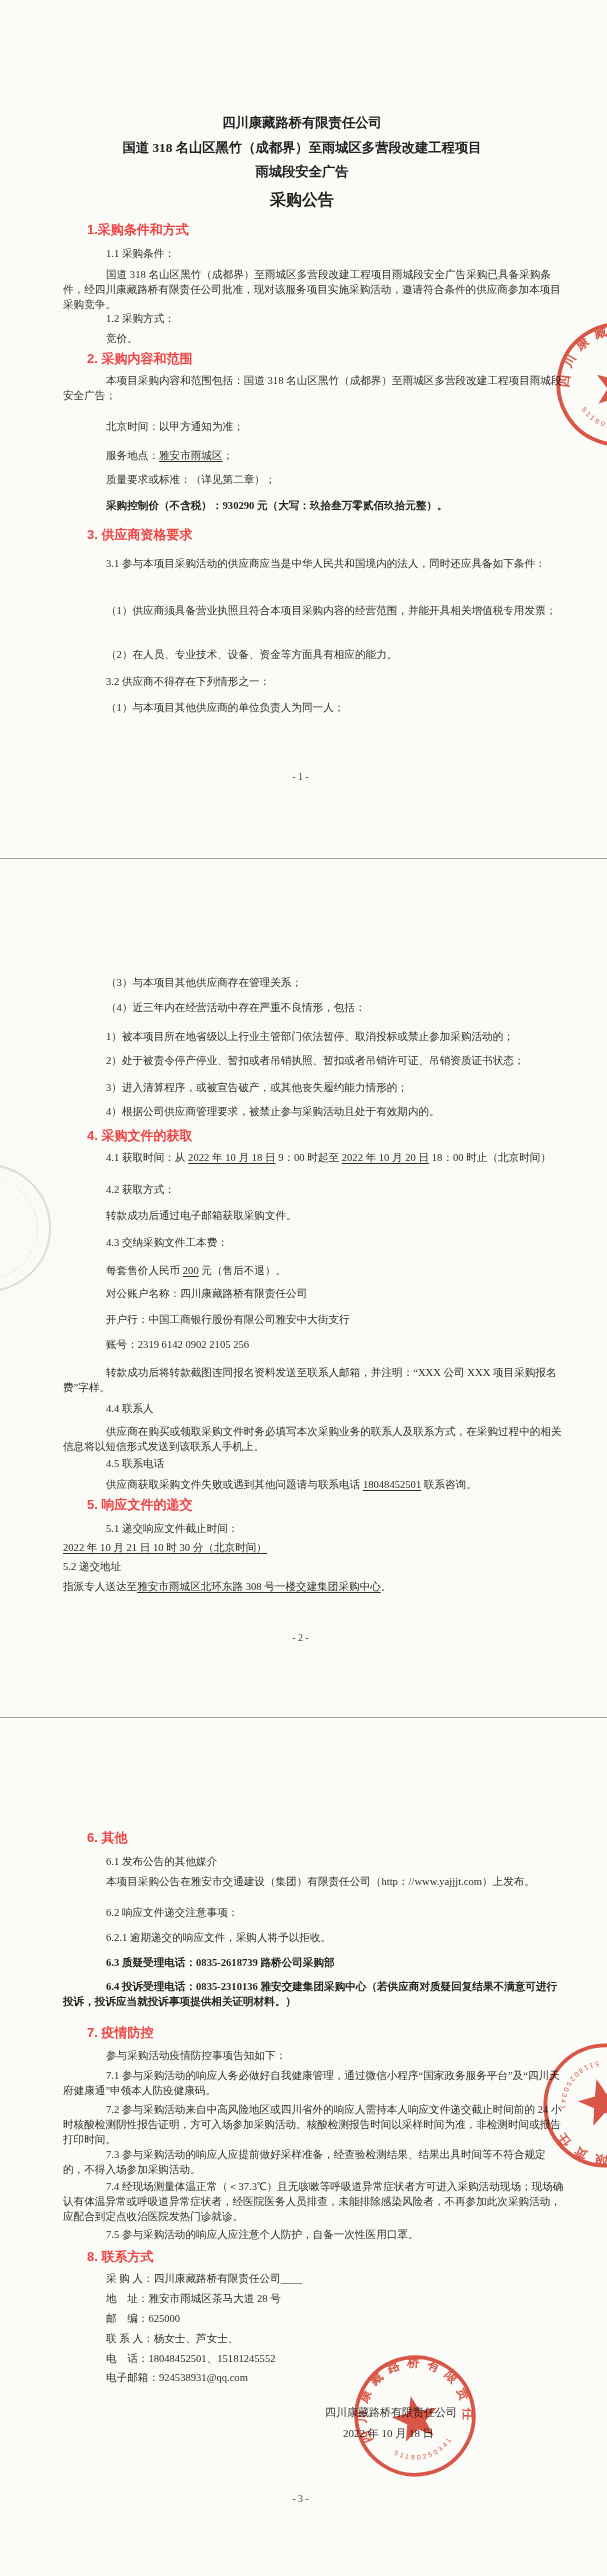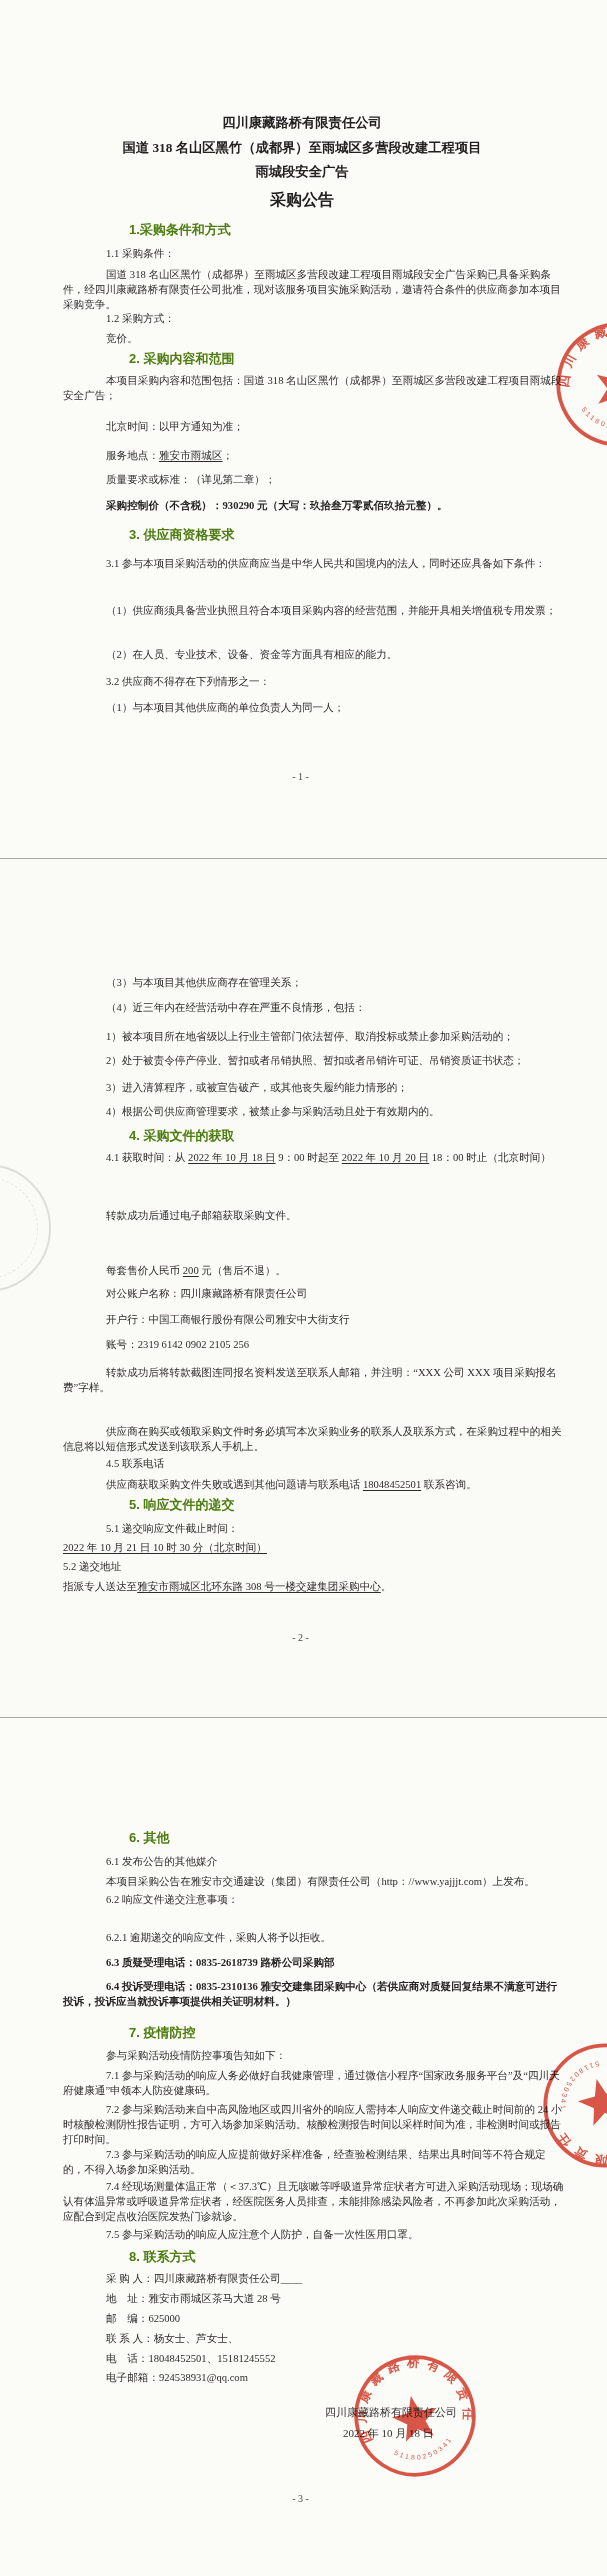--- a/index.html
+++ b/index.html
@@ -10,21 +10,21 @@
   #page2{top:858px;height:858px;background:#fafaf7;border-top:0.8px solid #a6a6a2;}
   #page3{top:1717px;height:859px;border-top:0.8px solid #a6a6a2;}
   .edge{position:absolute;right:0;top:0;bottom:0;width:7.6px;pointer-events:none;
         background:linear-gradient(to right,rgba(110,110,105,0) 0%,rgba(110,110,105,.22) 28%,
         #90908c 34%,#90908c 55%,#e7e7e4 56%,#ececе9 100%);}
   .blk{position:absolute;left:63px;width:502px;font-size:10.6px;line-height:15px;color:#2e2c2a;}
   .ind{text-indent:43px;}
   .pre{white-space:pre-wrap;}
   .b{font-weight:bold;color:#262422;}
   .hd{position:absolute;left:87px;font-family:"Liberation Sans",sans-serif;
-      font-weight:bold;font-size:13px;line-height:16.7px;color:#4d7c0f;margin-left:42px;}
+      font-weight:bold;font-size:13px;line-height:16.7px;color:#ef4444;}
   .ctr{position:absolute;left:0;width:604px;text-align:center;color:#232120;}
   .t-co,.t-pj,.t-seg{font-weight:bold;font-size:13.3px;font-family:"Liberation Serif",serif;}
   .t-notice{font-weight:bold;font-size:16px;font-family:"Liberation Sans",sans-serif;}
   .u{text-decoration:underline;text-underline-offset:2.3px;}
   .foot{position:absolute;left:0;width:601px;text-align:center;font-size:10px;color:#4a4846;}
   .stamp{position:absolute;color:#d8402f;opacity:.88;mix-blend-mode:multiply;}
   .stamp svg{display:block;}
   .faint-stamp{position:absolute;width:124px;height:124px;border-radius:50%;
       border:2.3px solid #c7c7c2;opacity:.55;filter:blur(0.5px);}
   .faint-stamp::before{content:"";position:absolute;inset:10.6px;border-radius:50%;
@@ -92,45 +92,48 @@
 
   <div class="blk ind" style="top:116px">（3）与本项目其他供应商存在管理关系；</div>
   <div class="blk ind" style="top:141px">（4）近三年内在经营活动中存在严重不良情形，包括：</div>
   <div class="blk ind" style="top:170px">1）被本项目所在地省级以上行业主管部门依法暂停、取消投标或禁止参加采购活动的；</div>
   <div class="blk ind" style="top:194px">2）处于被责令停产停业、暂扣或者吊销执照、暂扣或者吊销许可证、吊销资质证书状态；</div>
   <div class="blk ind" style="top:221px">3）进入清算程序，或被宣告破产，或其他丧失履约能力情形的；</div>
   <div class="blk ind" style="top:245px">4）根据公司供应商管理要求，被禁止参与采购活动且处于有效期内的。</div>
 
   <div class="hd" style="top:269px">4. 采购文件的获取</div>
   <div class="blk ind" style="top:291px"><span>4.1 获取时间：从 </span><span class="u">2022 年 10 月 18 日</span><span> 9：00 时起至 </span><span class="u">2022 年 10 月 20 日</span><span> 18：00 时止（北京时间）</span></div>
+  <div class="blk ind" style="top:323px">4.2 获取方式：</div>
   <div class="blk ind" style="top:349px">转款成功后通过电子邮箱获取采购文件。</div>
+  <div class="blk ind" style="top:376px">4.3 交纳采购文件工本费：</div>
   <div class="blk ind" style="top:404px"><span>每套售价人民币 </span><span class="u">200</span><span> 元（售后不退）。</span></div>
   <div class="blk ind" style="top:427px">对公账户名称：四川康藏路桥有限责任公司</div>
   <div class="blk ind" style="top:453px">开户行：中国工商银行股份有限公司雅安中大街支行</div>
   <div class="blk ind" style="top:478px">账号：2319 6142 0902 2105 256</div>
   <div class="blk ind" style="top:506px">转款成功后将转款截图连同报名资料发送至联系人邮箱，并注明：“XXX 公司 XXX 项目采购报名费”字样。</div>
+  <div class="blk ind" style="top:542px">4.4 联系人</div>
   <div class="blk ind" style="top:565px">供应商在购买或领取采购文件时务必填写本次采购业务的联系人及联系方式，在采购过程中的相关信息将以短信形式发送到该联系人手机上。</div>
   <div class="blk ind" style="top:597px">4.5 联系电话</div>
   <div class="blk ind" style="top:618px"><span>供应商获取采购文件失败或遇到其他问题请与联系电话 </span><span class="u">18048452501</span><span> 联系咨询。</span></div>
 
   <div class="hd" style="top:638px">5. 响应文件的递交</div>
   <div class="blk ind" style="top:662px">5.1 递交响应文件截止时间：</div>
   <div class="blk" style="top:681px"><span class="u">2022 年 10 月 21 日 10 时 30 分（北京时间）</span></div>
   <div class="blk" style="top:700px">5.2 递交地址</div>
   <div class="blk" style="top:720px"><span>指派专人送达至</span><span class="u">雅安市雨城区北环东路 308 号一楼交建集团采购中心</span><span>。</span></div>
 
   <div class="foot" style="top:773px">- 2 -</div>
   <div class="edge"></div>
 </div>
 
 <div class="page" id="page3">
   <div class="hd" style="top:112px">6. 其他</div>
   <div class="blk ind" style="top:136px">6.1 发布公告的其他媒介</div>
   <div class="blk ind" style="top:156px">本项目采购公告在雅安市交通建设（集团）有限责任公司（http：//www.yajjjt.com）上发布。</div>
-  <div class="blk ind" style="top:174px">6.2 响应文件递交注意事项：</div>
+  <div class="blk ind" style="top:187px">6.2 响应文件递交注意事项：</div>
   <div class="blk ind" style="top:212px">6.2.1 逾期递交的响应文件，采购人将予以拒收。</div>
   <div class="blk ind b" style="top:237px">6.3 质疑受理电话：0835-2618739 路桥公司采购部</div>
   <div class="blk ind b" style="top:261px">6.4 投诉受理电话：0835-2310136 雅安交建集团采购中心（若供应商对质疑回复结果不满意可进行投诉，投诉应当就投诉事项提供相关证明材料。）</div>
 
   <div class="hd" style="top:307px">7. 疫情防控</div>
   <div class="blk ind" style="top:330px">参与采购活动疫情防控事项告知如下：</div>
   <div class="blk ind" style="top:350px">7.1 参与采购活动的响应人务必做好自我健康管理，通过微信小程序“国家政务服务平台”及“四川天府健康通”申领本人防疫健康码。</div>
   <div class="blk ind" style="top:384px">7.2 参与采购活动来自中高风险地区或四川省外的响应人需持本人响应文件递交截止时间前的 24 小时核酸检测阴性报告证明，方可入场参加采购活动。核酸检测报告时间以采样时间为准，非检测时间或报告打印时间。</div>
   <div class="blk ind" style="top:429px">7.3 参与采购活动的响应人应提前做好采样准备，经查验检测结果、结果出具时间等不符合规定的，不得入场参加采购活动。</div>
   <div class="blk ind" style="top:461px">7.4 经现场测量体温正常（＜37.3℃）且无咳嗽等呼吸道异常症状者方可进入采购活动现场；现场确认有体温异常或呼吸道异常症状者，经医院医务人员排查，未能排除感染风险者，不再参加此次采购活动，应配合到定点收治医院发热门诊就诊。</div>

